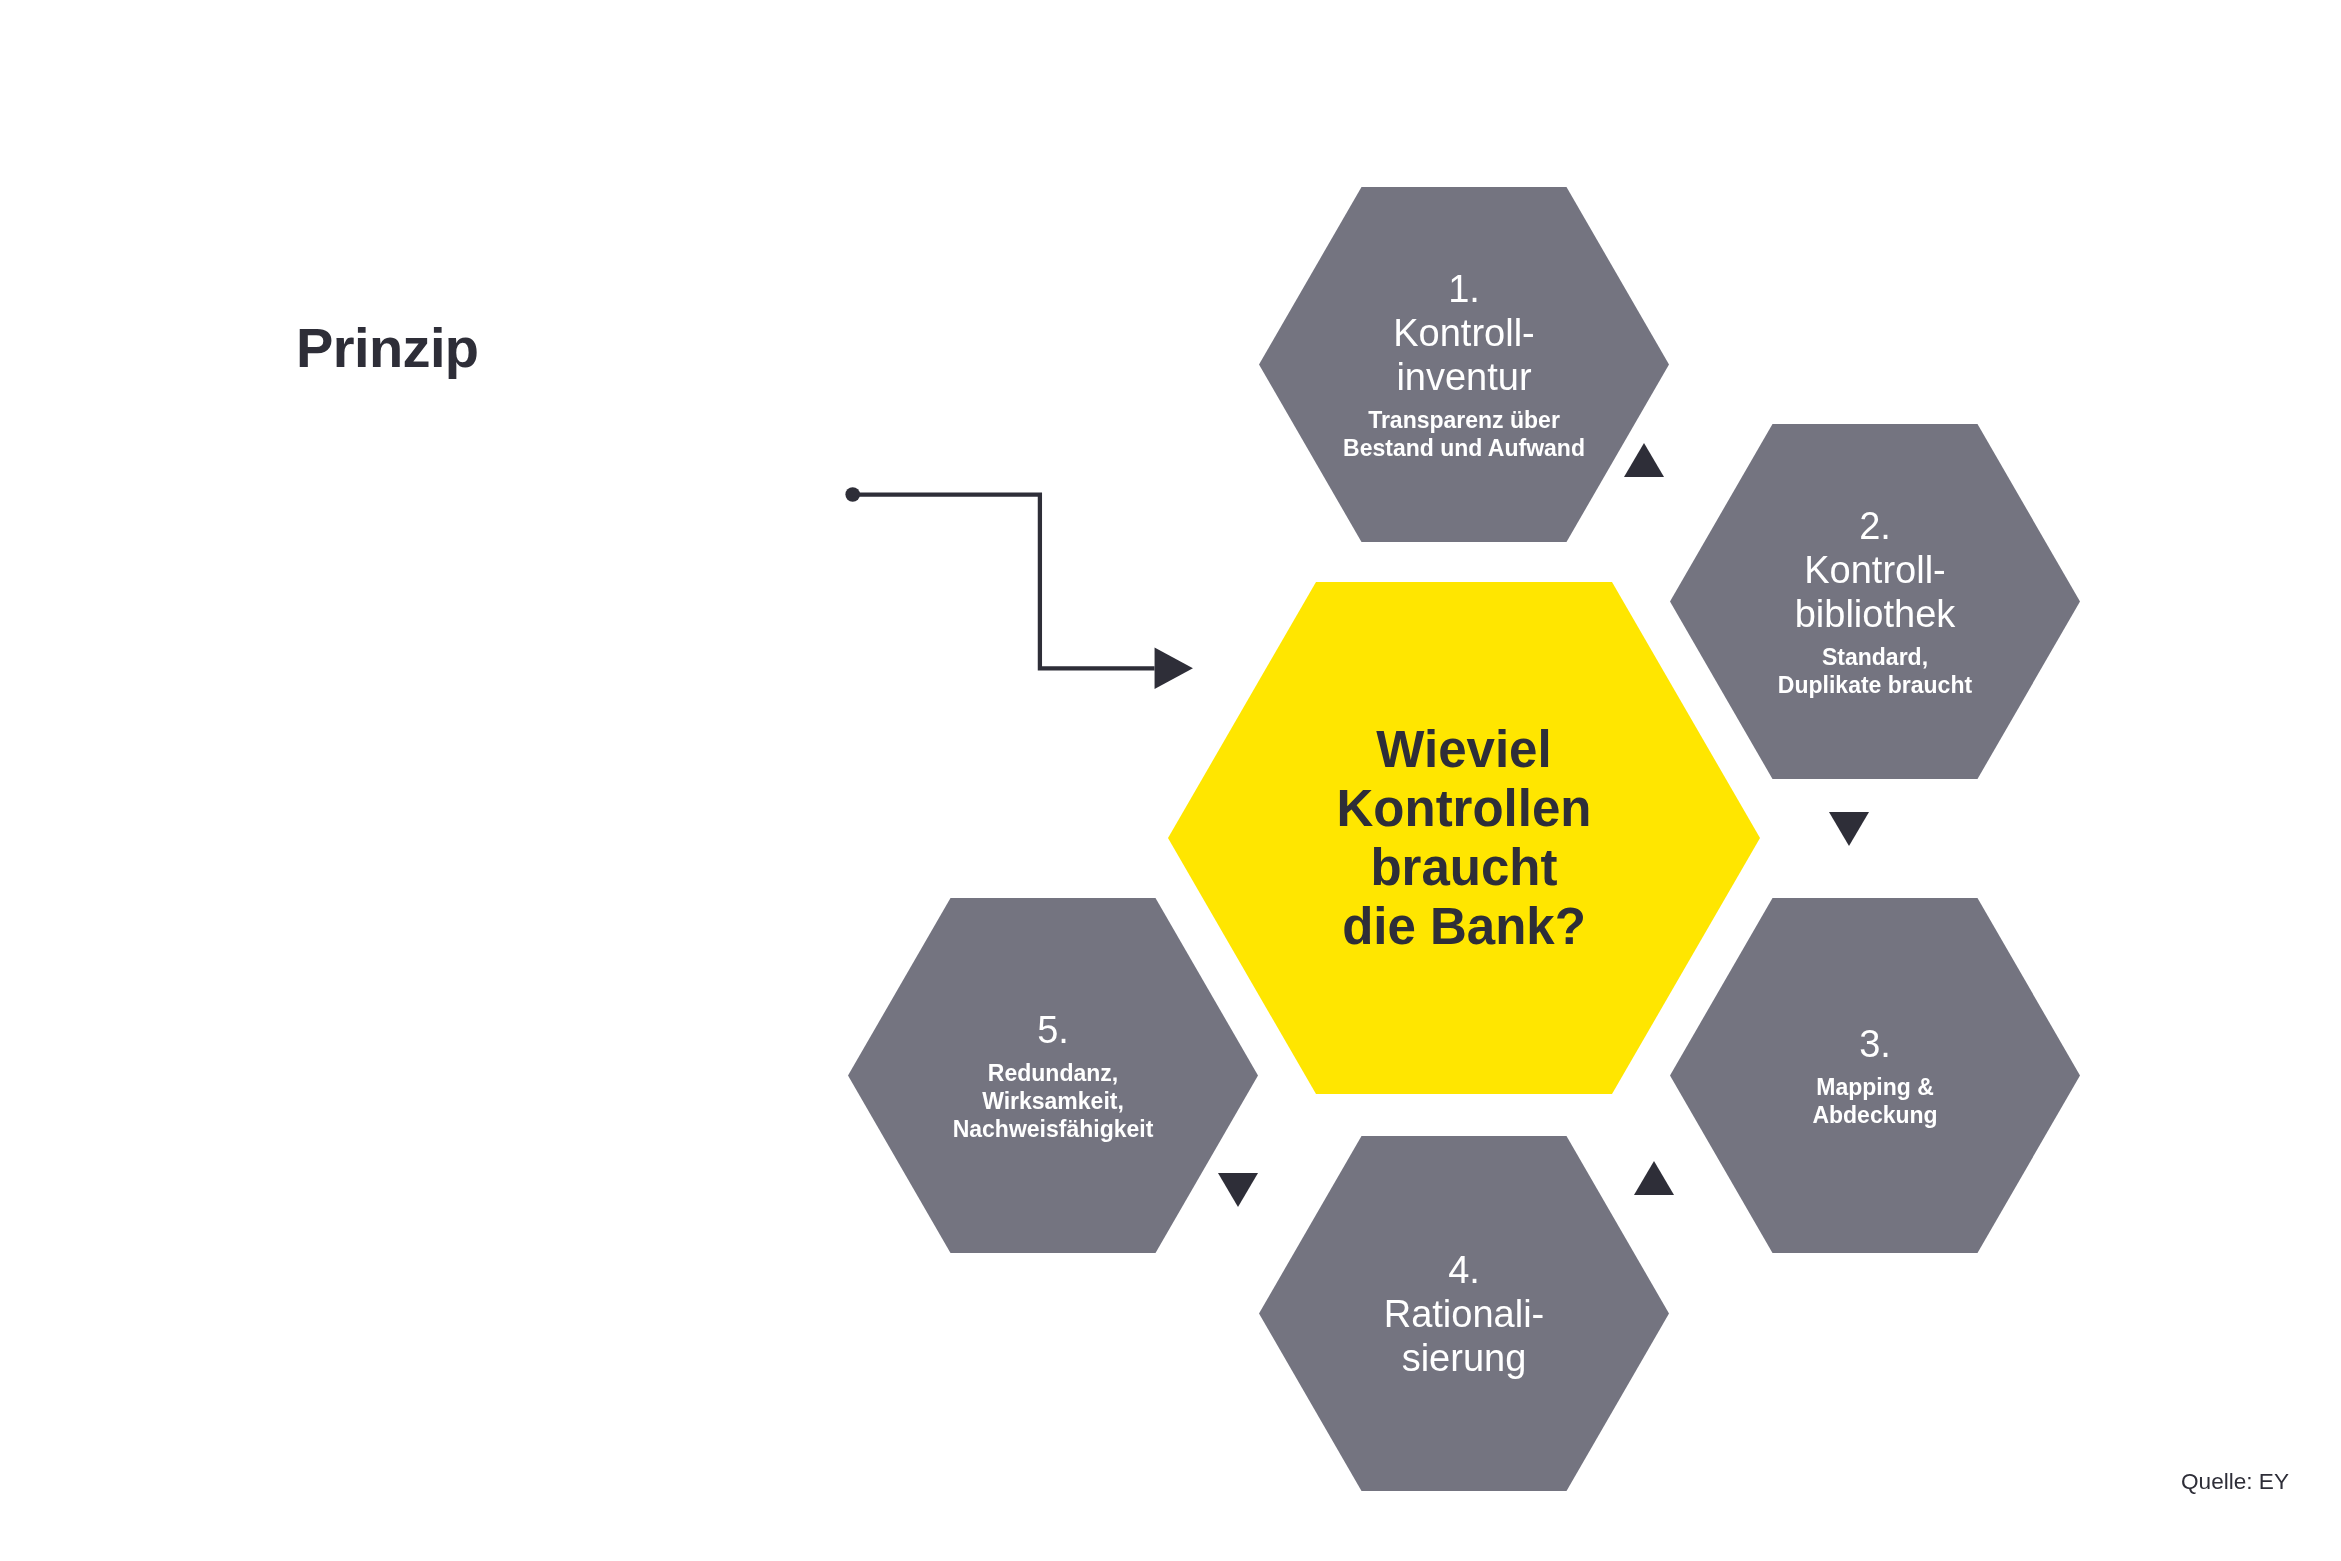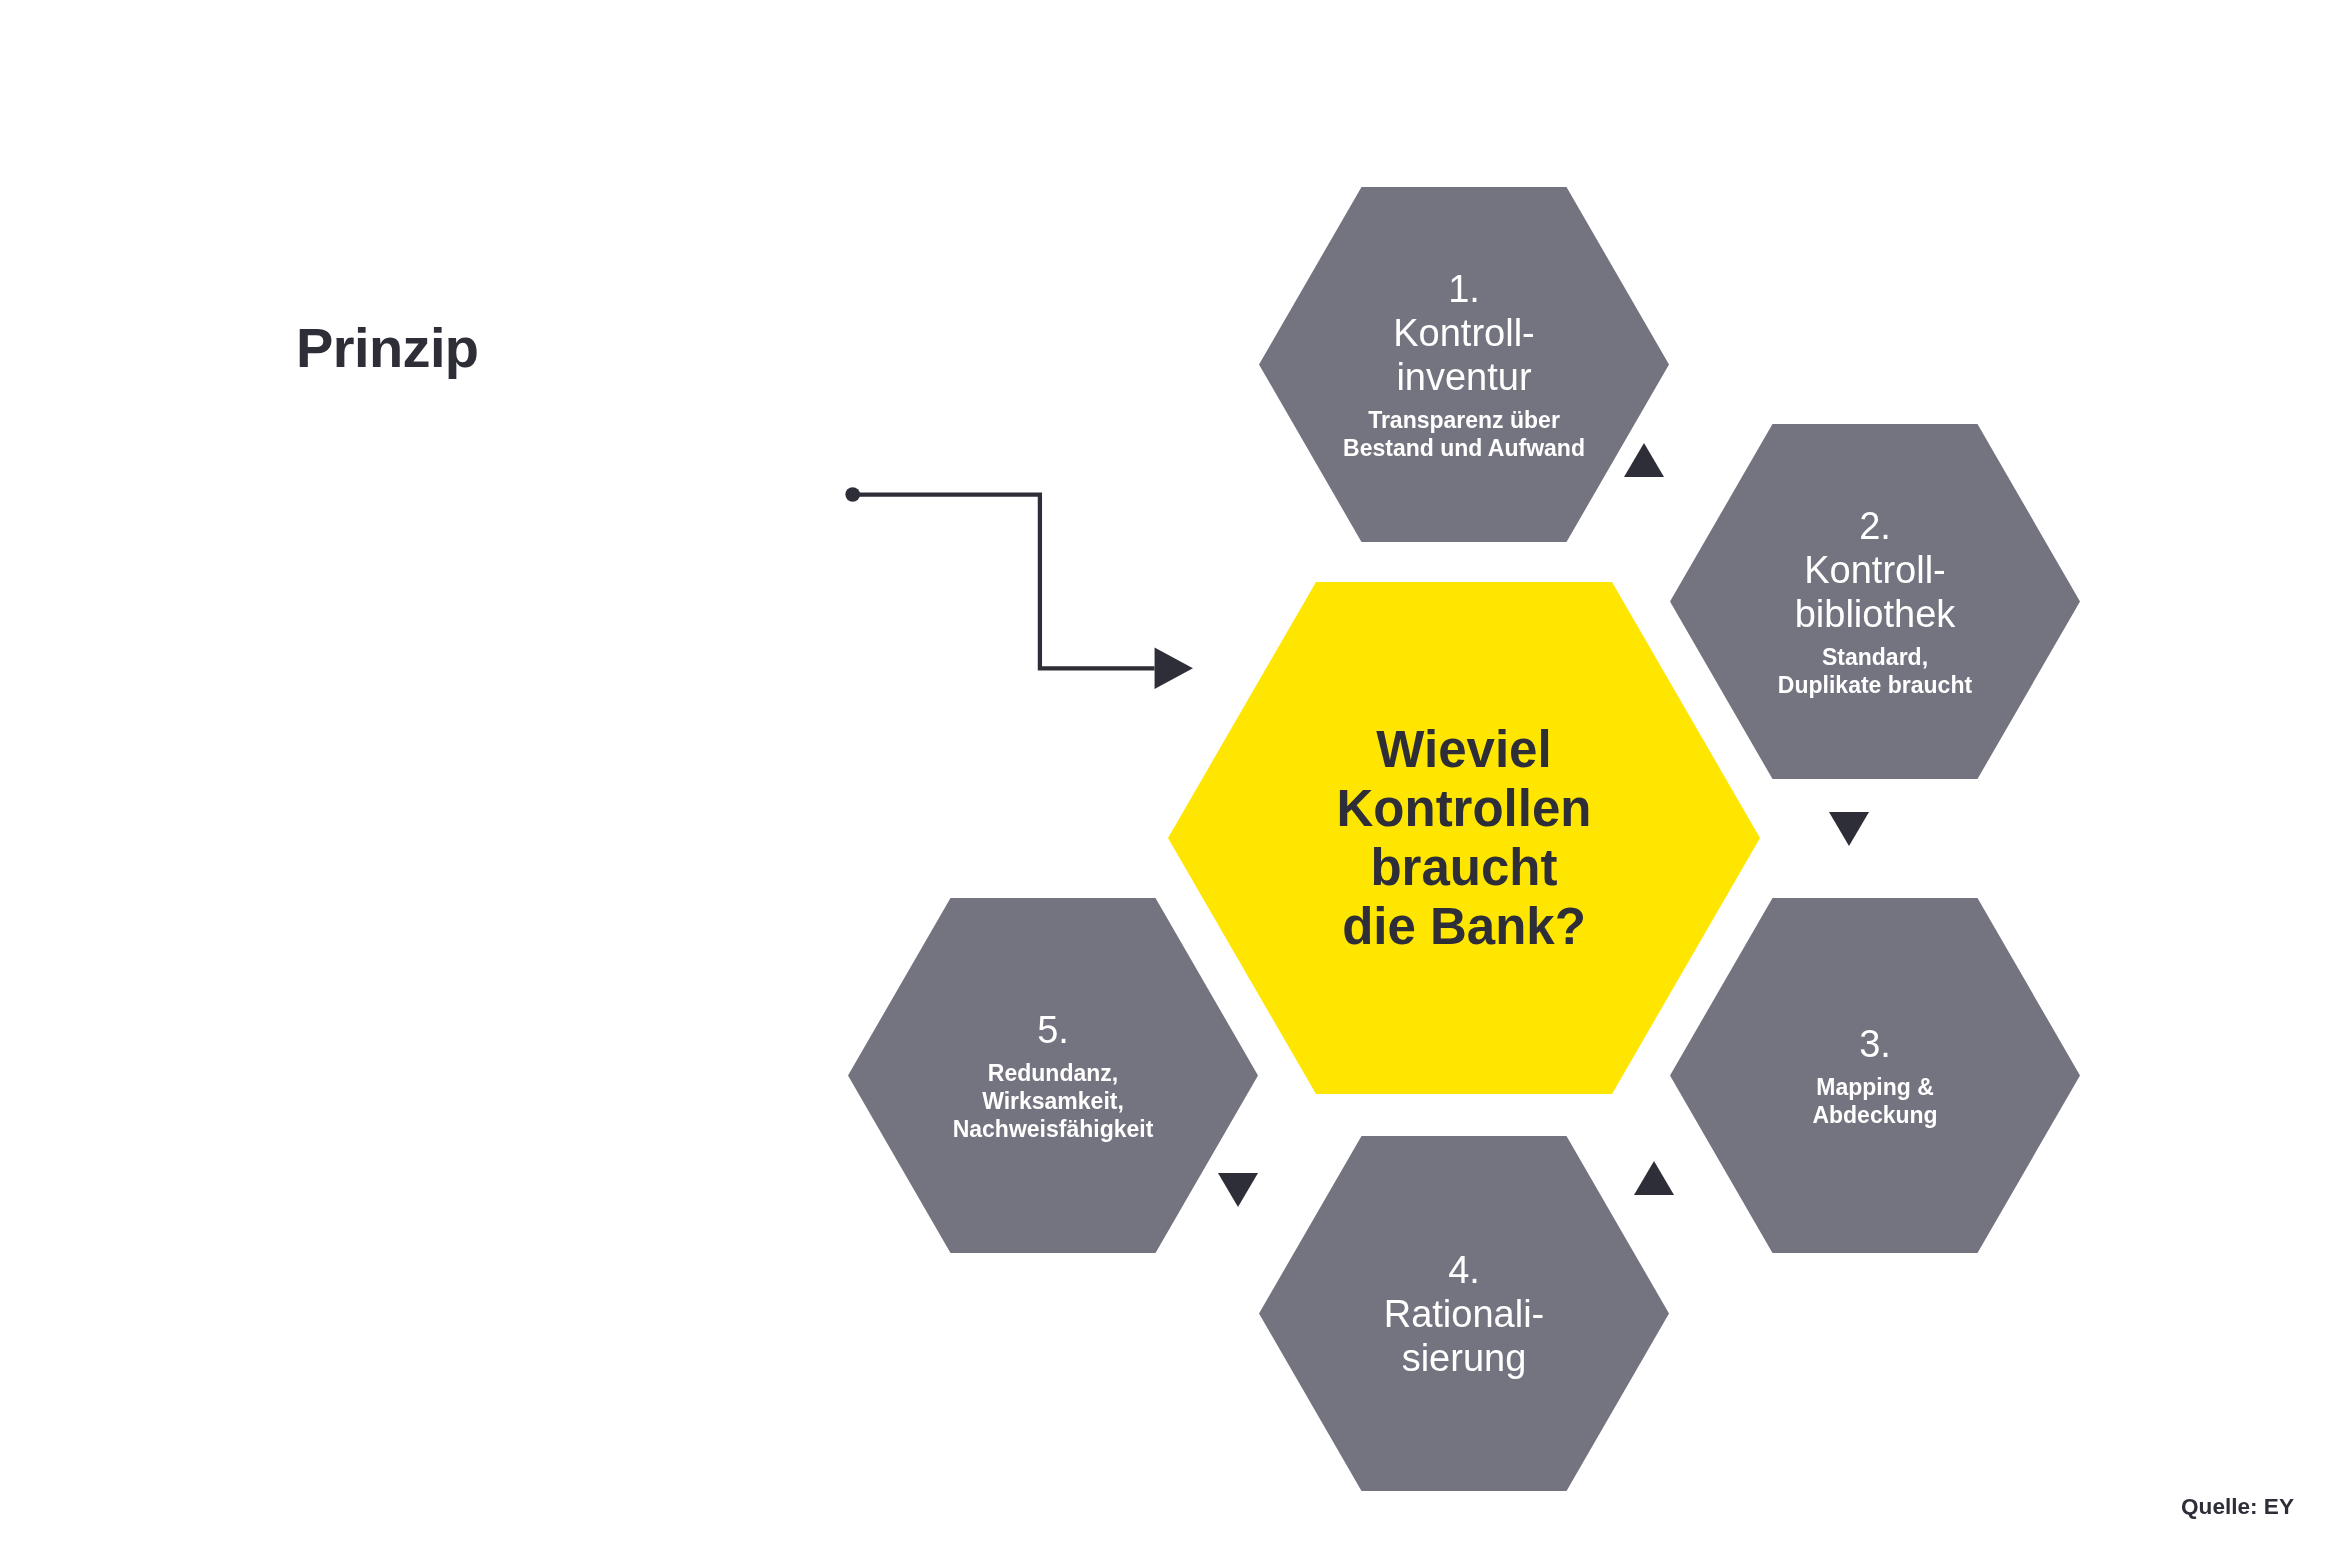--- a/index.html
+++ b/index.html
@@ -109,23 +109,22 @@
     left: 0;
     top: 0;
   }
 
   
   .source-note {
     position: absolute;
     left: 2181px;
     top: 1469px;
     font-size: 22.6px;
-    font-weight: 700;
+    font-weight: 400;
     color: #2E2E38;
-    margin-top: 25px;
   }
 </style>
 </head>
 <body>
 
 <div id="canvas">
 
   <div class="principle-title">Prinzip</div>
 
   <svg id="connector-svg" width="2342" height="1561" viewBox="0 0 3840 2560">

